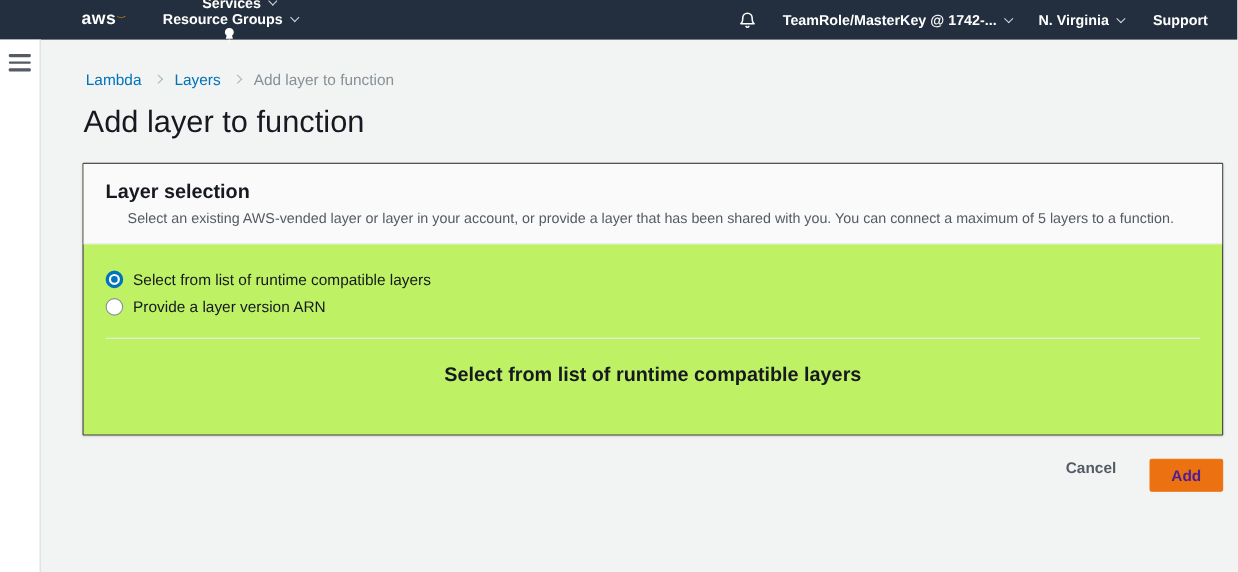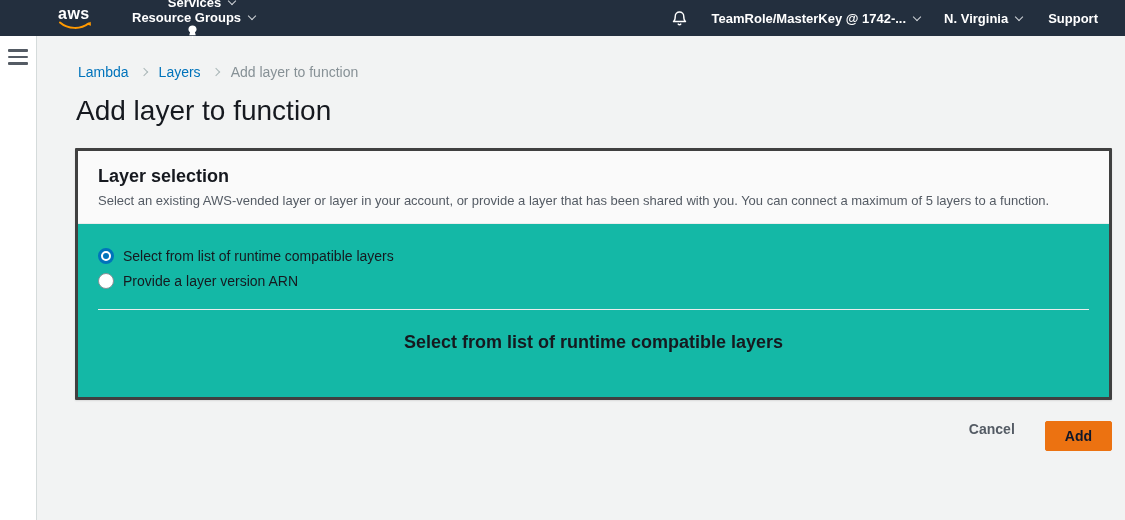--- a/index.html
+++ b/index.html
@@ -4,21 +4,21 @@
 <style>
   * { margin:0; padding:0; box-sizing:border-box; }
   html,body { width:1125px; height:520px; overflow:hidden; }
   body { font-family:"Liberation Sans", sans-serif; background:#f2f3f3; color:#16191f; }
 
   
   .topnav {
     height:36px; background:#232f3e; display:flex; align-items:center;
     padding:0 15px 0 0; color:#fff;
   }
-  .logo { display:flex; flex-direction:column; align-items:flex-start; margin-left:58px; width:40px; cursor:pointer; }
+  .logo { display:flex; flex-direction:row; align-items:flex-start; margin-left:74px; width:40px; cursor:pointer; }
   .logo-text { font-size:16px; font-weight:bold; letter-spacing:0.5px; line-height:14px; }
   .nav-left { display:flex; align-items:center;flex-direction:column; }
   .nav-item { display:flex; align-items:center; font-size:13px; font-weight:bold; color:#fff; cursor:pointer; }
   .nav-item.services { margin-left:50px; }
   .nav-item.resource-groups { margin-left:34px; }
   .chev {
     display:inline-block; width:6px; height:6px;
     border-right:1.6px solid #d0d4d9; border-bottom:1.6px solid #d0d4d9;
     transform:rotate(45deg); margin-left:8px; margin-top:-3px;
   }
@@ -44,26 +44,26 @@
     display:inline-block; width:6px; height:6px;
     border-right:1.6px solid #aab7b8; border-bottom:1.6px solid #aab7b8;
     transform:rotate(-45deg); margin:0 12px;
   }
   .crumb-current { color:#879196; }
 
   .page-title { font-size:28px; font-weight:500; color:#16191f; margin:15px 0 0 1px; }
 
   
   .card {
-    background:#14b8a6; border:3px solid #404040; border-radius:1px;
+    background:#bef264; border:1px solid #404040; border-radius:1px;
     box-shadow:0 1px 2px rgba(0,0,0,0.10); margin-top:21px;
   }
   .card-header { background:#fafafa; border-bottom:1px solid #eaeded; padding:15px 20px; }
   .card-title { font-size:18px; font-weight:bold; color:#16191f; }
-  .card-desc { font-size:13px; color:#545b64; margin-top:6px; }
+  .card-desc { font-size:13px; color:#545b64; margin-top:6px;margin-left:20px; }
   .card-body { padding:24px 20px 28px;text-align:center; }
 
   .radio-row { display:flex; align-items:center; margin-bottom:9px; cursor:pointer; }
   .radio-outer {
     width:16px; height:16px; border-radius:50%; background:#fff;
     display:flex; align-items:center; justify-content:center; flex:0 0 16px;
   }
   .radio-outer.selected { border:3px solid #0073bb; }
   .radio-outer.unselected { border:1px solid #879196; }
   .radio-dot { width:6px; height:6px; border-radius:50%; background:#0073bb; }
@@ -83,21 +83,21 @@
   .select-value { font-size:14px; color:#16191f; flex:1; }
   .select-arrow {
     width:0; height:0; border-left:5px solid transparent; border-right:5px solid transparent;
     border-top:7px solid #545b64; margin-left:8px;
   }
 
   
   .footer-actions { display:flex; justify-content:flex-end; align-items:flex-start; gap:30px; margin-top:21px; }
   .cancel-btn { font-size:14px; font-weight:bold; color:#545b64; background:none; border:none;
     font-family:"Liberation Sans", sans-serif; cursor:pointer; }
-  .add-btn { font-size:14px; font-weight:bold; color:#0f172a; background:#ec7211; border:1px solid #ec7211;
+  .add-btn { font-size:14px; font-weight:bold; color:#4c1d95; background:#ec7211; border:1px solid #ec7211;
     border-radius:2px; padding:6px 19px; font-family:"Liberation Sans", sans-serif; cursor:pointer; }
 </style>
 </head>
 <body>
 
 <header class="topnav">
   <div class="logo">
     <span class="logo-text">aws</span>
     <svg width="34" height="9" viewBox="0 0 34 9">
       <path d="M2 1.5 C 10 8.5, 23 8.5, 30.5 2.5" stroke="#ff9900" stroke-width="2" fill="none" stroke-linecap="round"></path>

